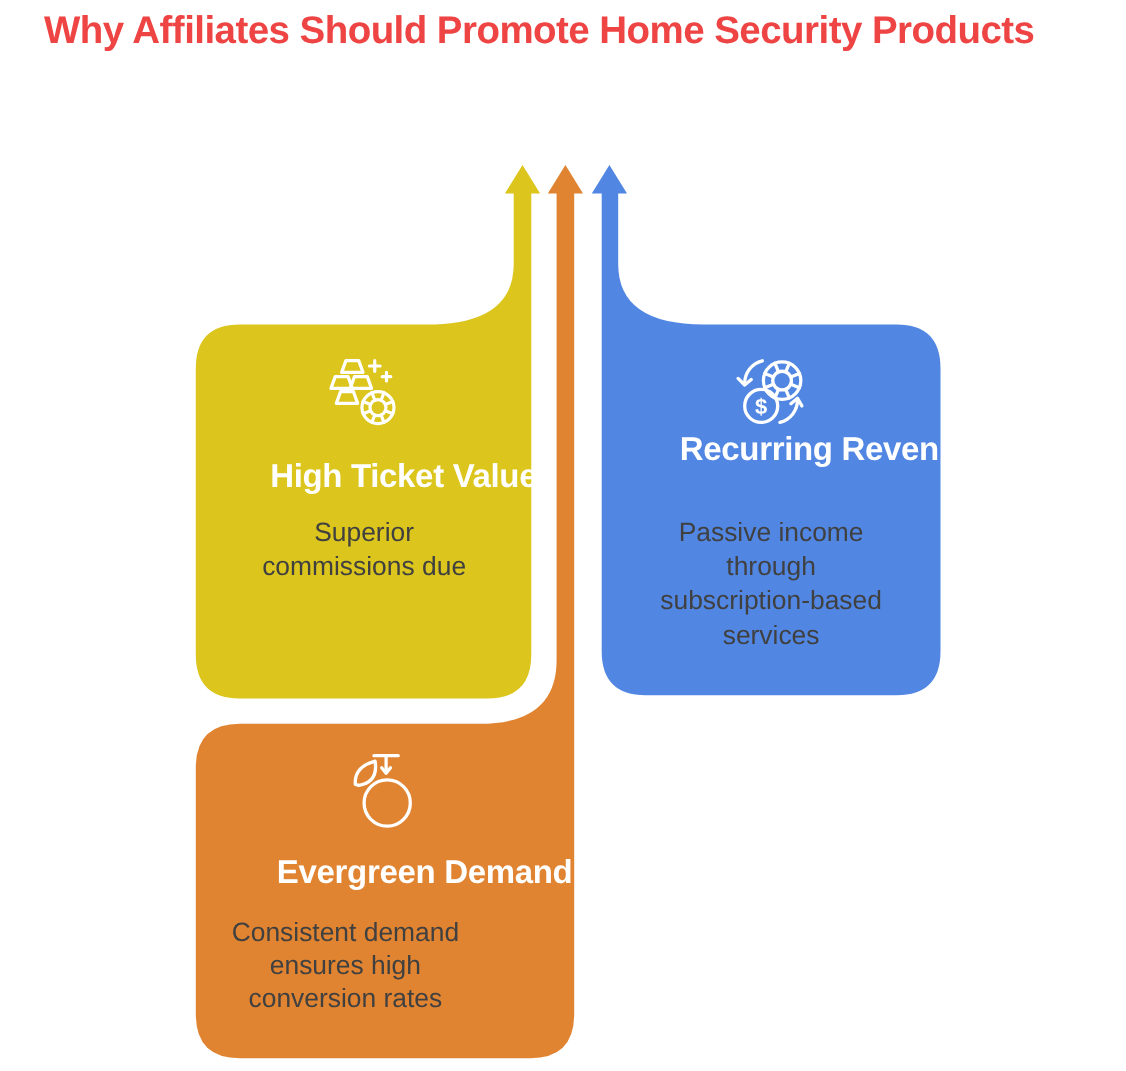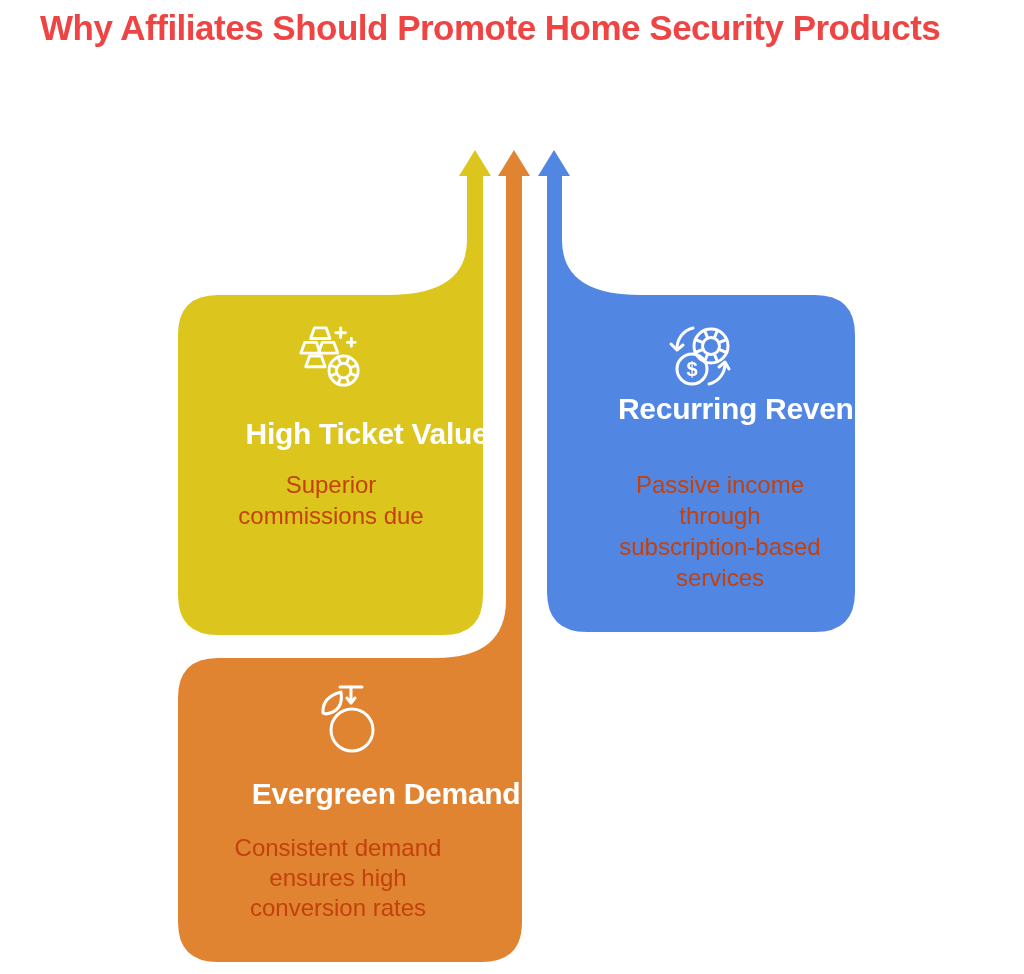--- a/index.html
+++ b/index.html
@@ -14,21 +14,21 @@
     color:#ef4444; white-space:nowrap;
   }
   .shapes { position:absolute; left:0; top:0; }
   .icon { position:absolute; }
   .icon svg { display:block; }
   .card-heading {
     position:absolute; text-align:center; color:#ffffff;
     font-size:30px; font-weight:bold; letter-spacing:-0.3px;margin-left:36px;
   }
   .card-body {
-    position:absolute; text-align:center; color:#c2410c;
+    position:absolute; text-align:center; color:#404040;
     font-size:24px; line-height:31px;
   }
 </style>
 </head>
 <body>
 
 <div class="canvas">
 
   <div class="title">Why Affiliates Should Promote Home Security Products</div>
 
@@ -99,27 +99,27 @@
     </svg>
   </div>
 
   <div class="card-heading" style="left:178px; top:417px; width:306px;">High Ticket Value</div>
   <div class="card-body" style="left:178px; top:469px; width:306px;">
     <div>Superior</div>
     <div>commissions due</div>
   </div>
 
   <div class="card-heading" style="left:547px; top:392px; width:340px;">Recurring Revenue</div>
-  <div class="card-body" style="left:547px; top:469px; width:308px;margin-left:19px;">
+  <div class="card-body" style="left:547px; top:469px; width:308px;">
     <div>Passive income</div>
     <div>through</div>
     <div>subscription-based</div>
     <div>services</div>
   </div>
 
   <div class="card-heading" style="left:178px; top:777px; width:344px;">Evergreen Demand</div>
-  <div class="card-body" style="left:178px; top:833px; width:272px; line-height:30px;padding-left:24px;">
+  <div class="card-body" style="left:178px; top:833px; width:272px; line-height:30px;">
     <div>Consistent demand</div>
     <div>ensures high</div>
     <div>conversion rates</div>
   </div>
 
 </div>
 
 </body></html>

